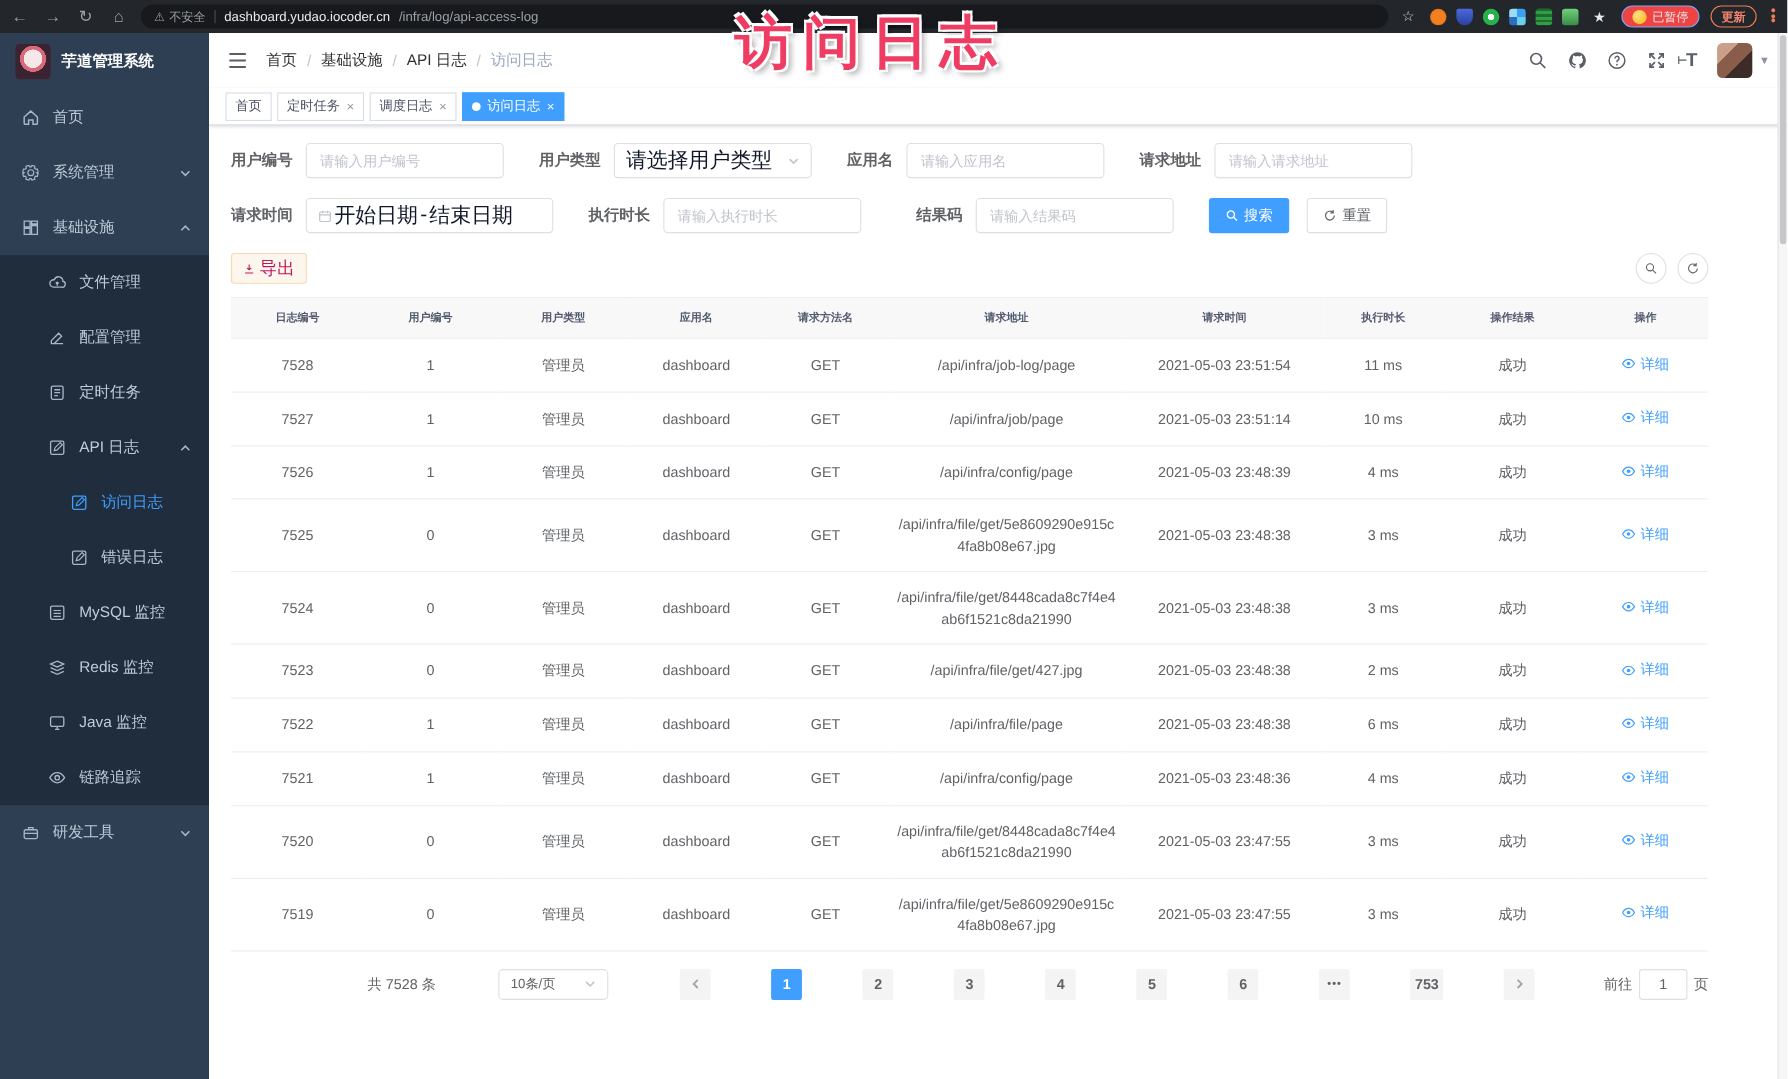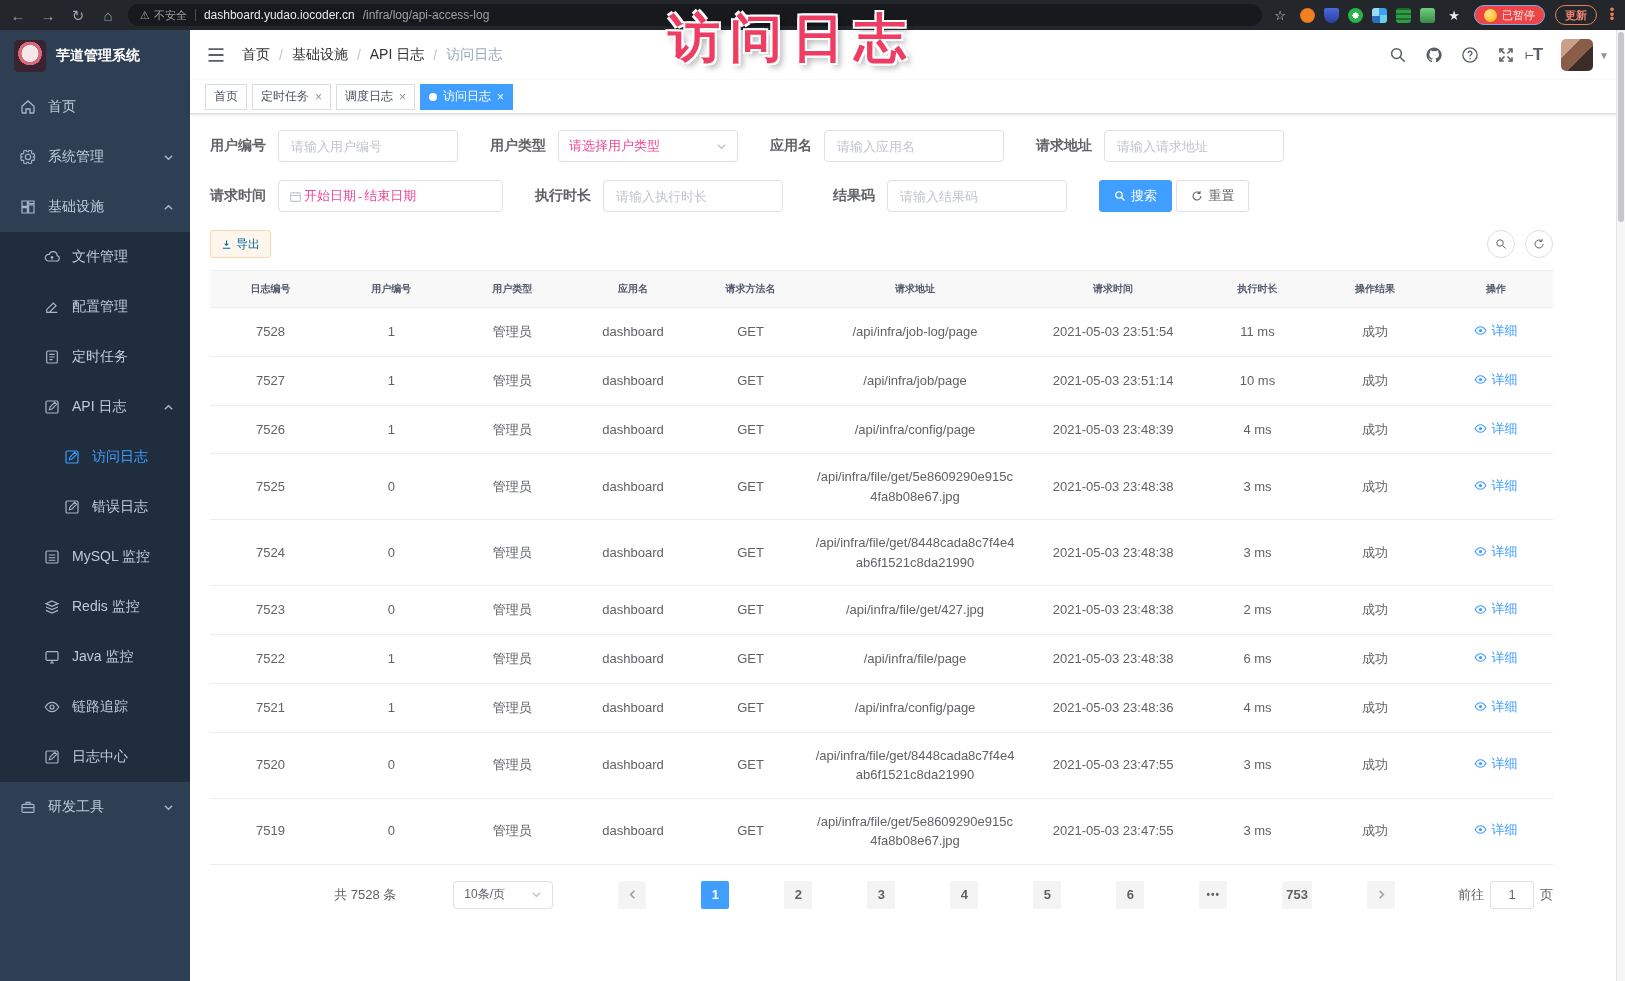--- a/index.html
+++ b/index.html
@@ -73,29 +73,29 @@
   .tag.active .x { color:#fff; }
   .tag .dot { width:8px; height:8px; border-radius:50%; background:#fff; }
 
   
   .content { flex:1; padding:16px 72px 0 20px; overflow:hidden; }
   .frow { display:flex; align-items:center; margin-bottom:18px; }
   .fitem { display:flex; align-items:center; margin-right:32px; }
   .flabel { font-size:14px; font-weight:700; color:#606266; margin-right:12px; white-space:nowrap; }
   .inp { width:180px; height:32px; border:1px solid #dcdfe6; border-radius:4px; padding:0 12px; font-size:13px; color:#606266; outline:none; background:#fff; font-family:inherit; }
   .inp::placeholder { color:#c0c4cc; }
-  .fakebox { height:32px; border:1px solid #dcdfe6; border-radius:4px; display:flex; align-items:center; padding:0 10px; font-size:13px; color:#ec4899; background:#fff; cursor:pointer; }
+  .fakebox { height:32px; border:1px solid #dcdfe6; border-radius:4px; display:flex; align-items:center; padding:0 10px; font-size:19px; color:#0f172a; background:#fff; cursor:pointer; }
   .fselect { width:180px; justify-content:space-between; }
   .fdate { width:225px; gap:2px; }
   .fdate .cal { color:#c0c4cc; }
   .btn { height:32px; padding:0 14px; border-radius:3px; border:1px solid #dcdfe6; background:#fff; color:#606266; font-size:13px; display:inline-flex; align-items:center; gap:5px; cursor:pointer; font-family:inherit; }
   .btn-primary { background:#409eff; border-color:#409eff; color:#fff; }
-  .btn + .btn { margin-left:0; }
+  .btn + .btn { margin-left:12px; }
   .toolrow { display:flex; align-items:center; margin-bottom:12px; }
-  .btn-export { height:28px; padding:0 10px; font-size:12px; background:#fdf6ec; border:1px solid #f5dab1; color:#0369a1; border-radius:3px; display:inline-flex; align-items:center; gap:4px; cursor:pointer; }
+  .btn-export { height:28px; padding:0 10px; font-size:16px; background:#fdf6ec; border:1px solid #f5dab1; color:#be185d; border-radius:3px; display:inline-flex; align-items:center; gap:4px; cursor:pointer; }
   .toolbtns { margin-left:auto; display:flex; gap:10px; }
   .cbtn { width:28px; height:28px; border-radius:50%; border:1px solid #dcdfe6; background:#fff; color:#606266; display:flex; align-items:center; justify-content:center; cursor:pointer; }
 
   
   table { width:100%; border-collapse:collapse; }
   thead th { background:#f8f8f9; color:#515a6e; font-size:10px; font-weight:700; padding:11px 6px; border-bottom:1px solid #ebeef5; border-top:1px solid #ebeef5; text-align:center; white-space:nowrap; }
   tbody td { color:#606266; font-size:13px; padding:13px 6px; border-bottom:1px solid #ebeef5; text-align:center; line-height:1.5; }
   td.url { word-break:break-all; max-width:215px; }
   .detail { color:#409eff; display:inline-flex; align-items:center; gap:4px; cursor:pointer; text-decoration:none; font-size:13px; white-space:nowrap; }
   .detail .ic { width:13px; height:13px; }
@@ -250,27 +250,20 @@
             </svg>
           <span>Java 监控</span>
         </div>
         <div class="mi">
           <svg class="ic" viewBox="0 0 24 24">
               <path d="M12 5C6 5 2 12 2 12s4 7 10 7 10-7 10-7-4-7-10-7z" fill="none" stroke="currentColor" stroke-width="1.8"></path>
               <circle cx="12" cy="12" r="3" fill="none" stroke="currentColor" stroke-width="1.8"></circle>
             </svg>
           <span>链路追踪</span>
         </div>
-        <div class="mi">
-          <svg class="ic" viewBox="0 0 24 24">
-              <rect x="3" y="3" width="18" height="18" rx="2" fill="none" stroke="currentColor" stroke-width="1.8"></rect>
-              <path d="M8 16l1-4 7-7 3 3-7 7-4 1z" fill="none" stroke="currentColor" stroke-width="1.6"></path>
-            </svg>
-          <span>日志中心</span>
-        </div>
       </div>
       <div class="mi">
         <svg class="ic" viewBox="0 0 24 24">
             <rect x="3" y="8" width="18" height="12" rx="2" fill="none" stroke="currentColor" stroke-width="1.8"></rect>
             <path d="M9 8V5h6v3M3 13h18" fill="none" stroke="currentColor" stroke-width="1.8"></path>
           </svg>
         <span>研发工具</span>
         <svg class="ic chev" style="width:11px;height:11px" viewBox="0 0 12 12">
             <path d="M2 4l4 4 4-4" fill="none" stroke="currentColor" stroke-width="1.6"></path>
           </svg>

